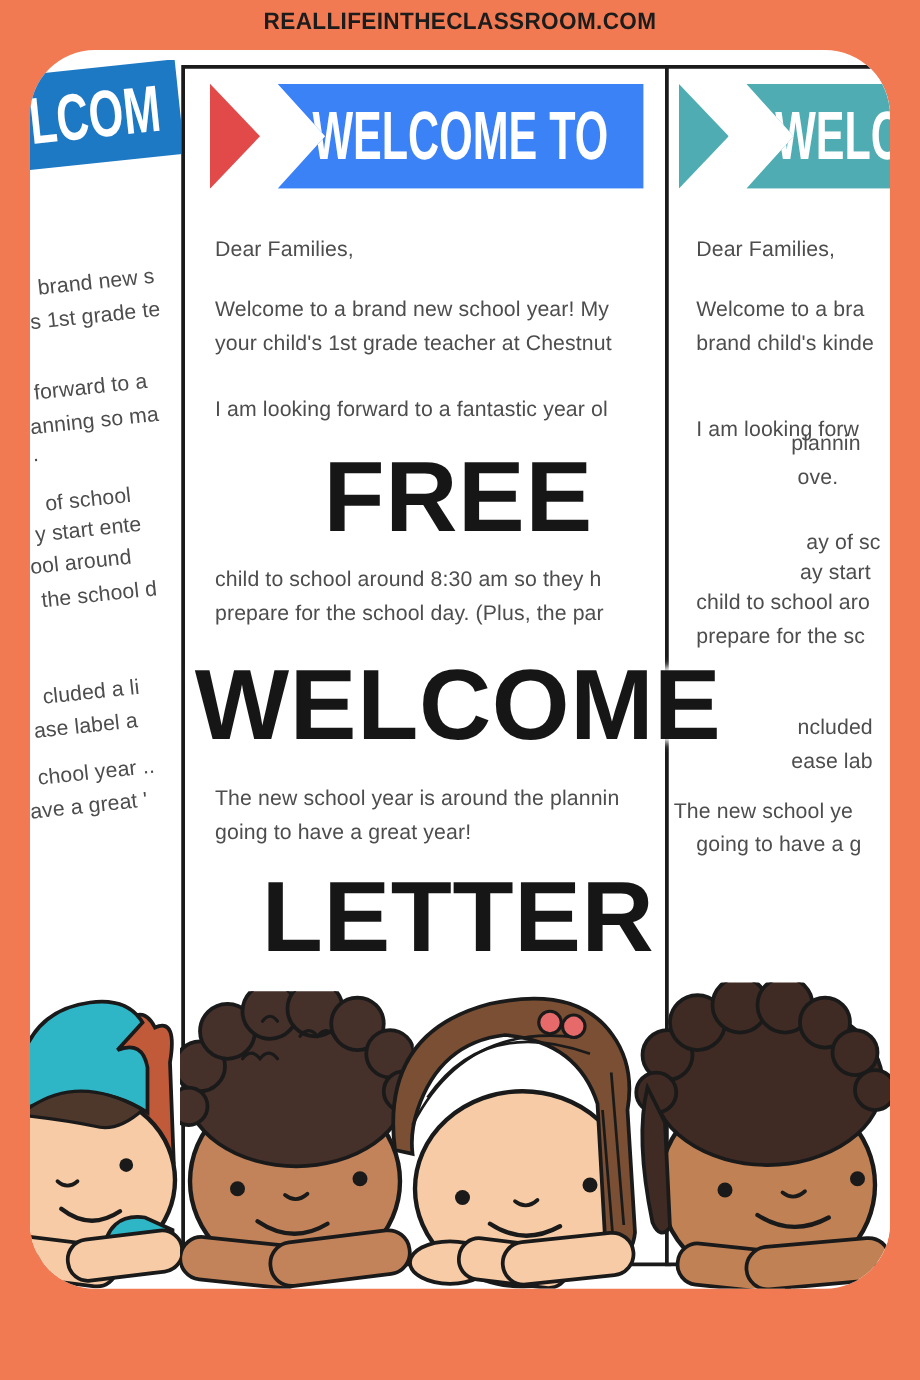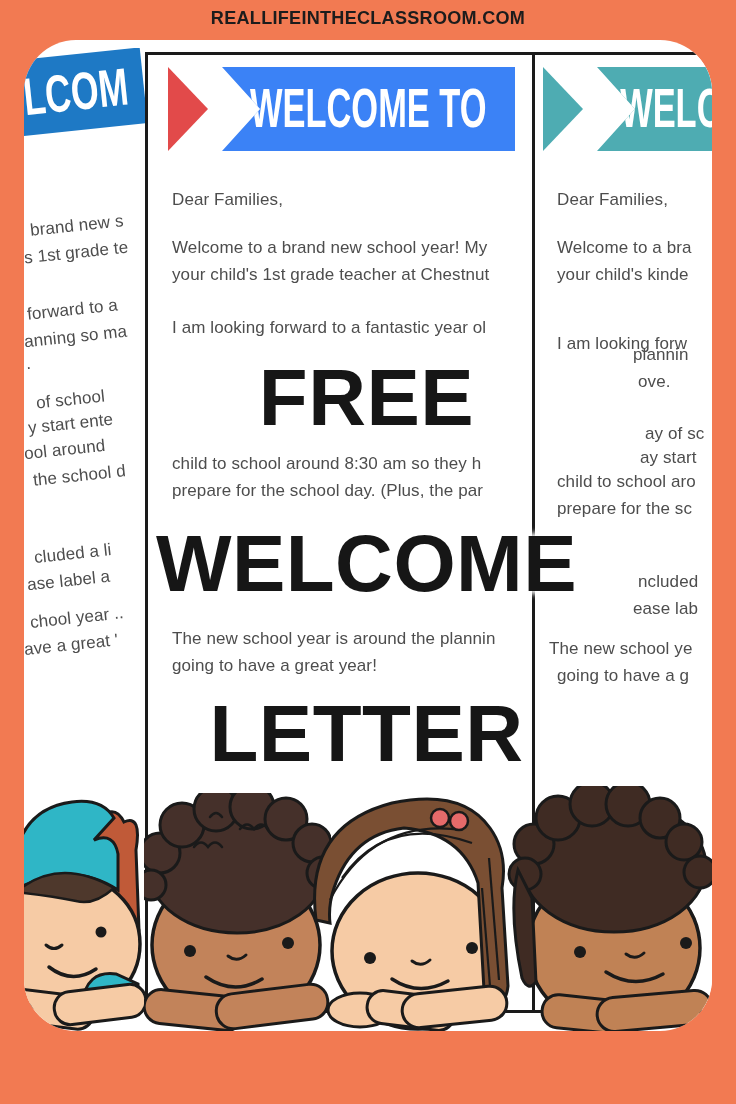--- a/index.html
+++ b/index.html
@@ -110,31 +110,31 @@
 
   <div class="letter right">
     <div class="banner banner-teal">
       <div class="tip"></div>
       <div class="bodyflag">
         <span class="btxt">WELC</span>
       </div>
     </div>
     <div class="ltxt" style="left:22px;top:135px;">Dear Families,</div>
     <div class="ltxt" style="left:22px;top:183px;">Welcome to a bra</div>
-    <div class="ltxt" style="left:22px;top:210px;">your child's kinde</div>
+    <div class="ltxt" style="left:22px;top:210px;">brand child's kinde</div>
     <div class="ltxt" style="left:22px;top:279px;">I am looking forw</div>
     <div class="ltxt" style="left:98px;top:290px;text-align:right;">plannin</div>
     <div class="ltxt" style="left:103px;top:317px;">ove.</div>
     <div class="ltxt" style="left:110px;top:369px;">ay of sc</div>
     <div class="ltxt" style="left:105px;top:393px;">ay start</div>
     <div class="ltxt" style="left:22px;top:417px;">child to school aro</div>
     <div class="ltxt" style="left:22px;top:444px;">prepare for the sc</div>
     <div class="ltxt" style="left:103px;top:517px;">ncluded</div>
     <div class="ltxt" style="left:98px;top:544px;">ease lab</div>
-    <div class="ltxt" style="left:14px;top:584px;">The new school ye</div>
+    <div class="ltxt" style="left:4px;top:584px;">The new school ye</div>
     <div class="ltxt" style="left:22px;top:611px;">going to have a g</div>
   </div>
 
   <svg class="kid k1" width="122" height="239" viewBox="0 0 122 239">
     <path d="M 66 38 Q 88 6 100 30 Q 118 22 112 58 L 115 138 Q 113 160 94 152 L 78 102 Q 68 62 66 38 Z" fill="#C05A38" stroke="#1a1a1a" stroke-width="3"></path>
     <ellipse cx="42" cy="152" rx="74" ry="70" fill="#F6CBA5" stroke="#1a1a1a" stroke-width="3.5"></ellipse>
     <path d="M -12 100 Q -14 18 48 10 Q 78 6 90 26 L 70 48 Q 90 40 94 62 L 94 98 Q 45 66 -12 100 Z" fill="#2FB6C6" stroke="#1a1a1a" stroke-width="3"></path>
     <path d="M -8 100 Q 35 64 90 96 Q 70 114 52 109 Q 28 104 -8 100 Z" fill="#4E382C" stroke="#1a1a1a" stroke-width="2.5"></path>
     <circle cx="77" cy="140" r="5.5" fill="#1a1a1a"></circle>
     <path d="M 22 153 Q 30 160 38 153" fill="none" stroke="#1a1a1a" stroke-width="3" stroke-linecap="round"></path>

